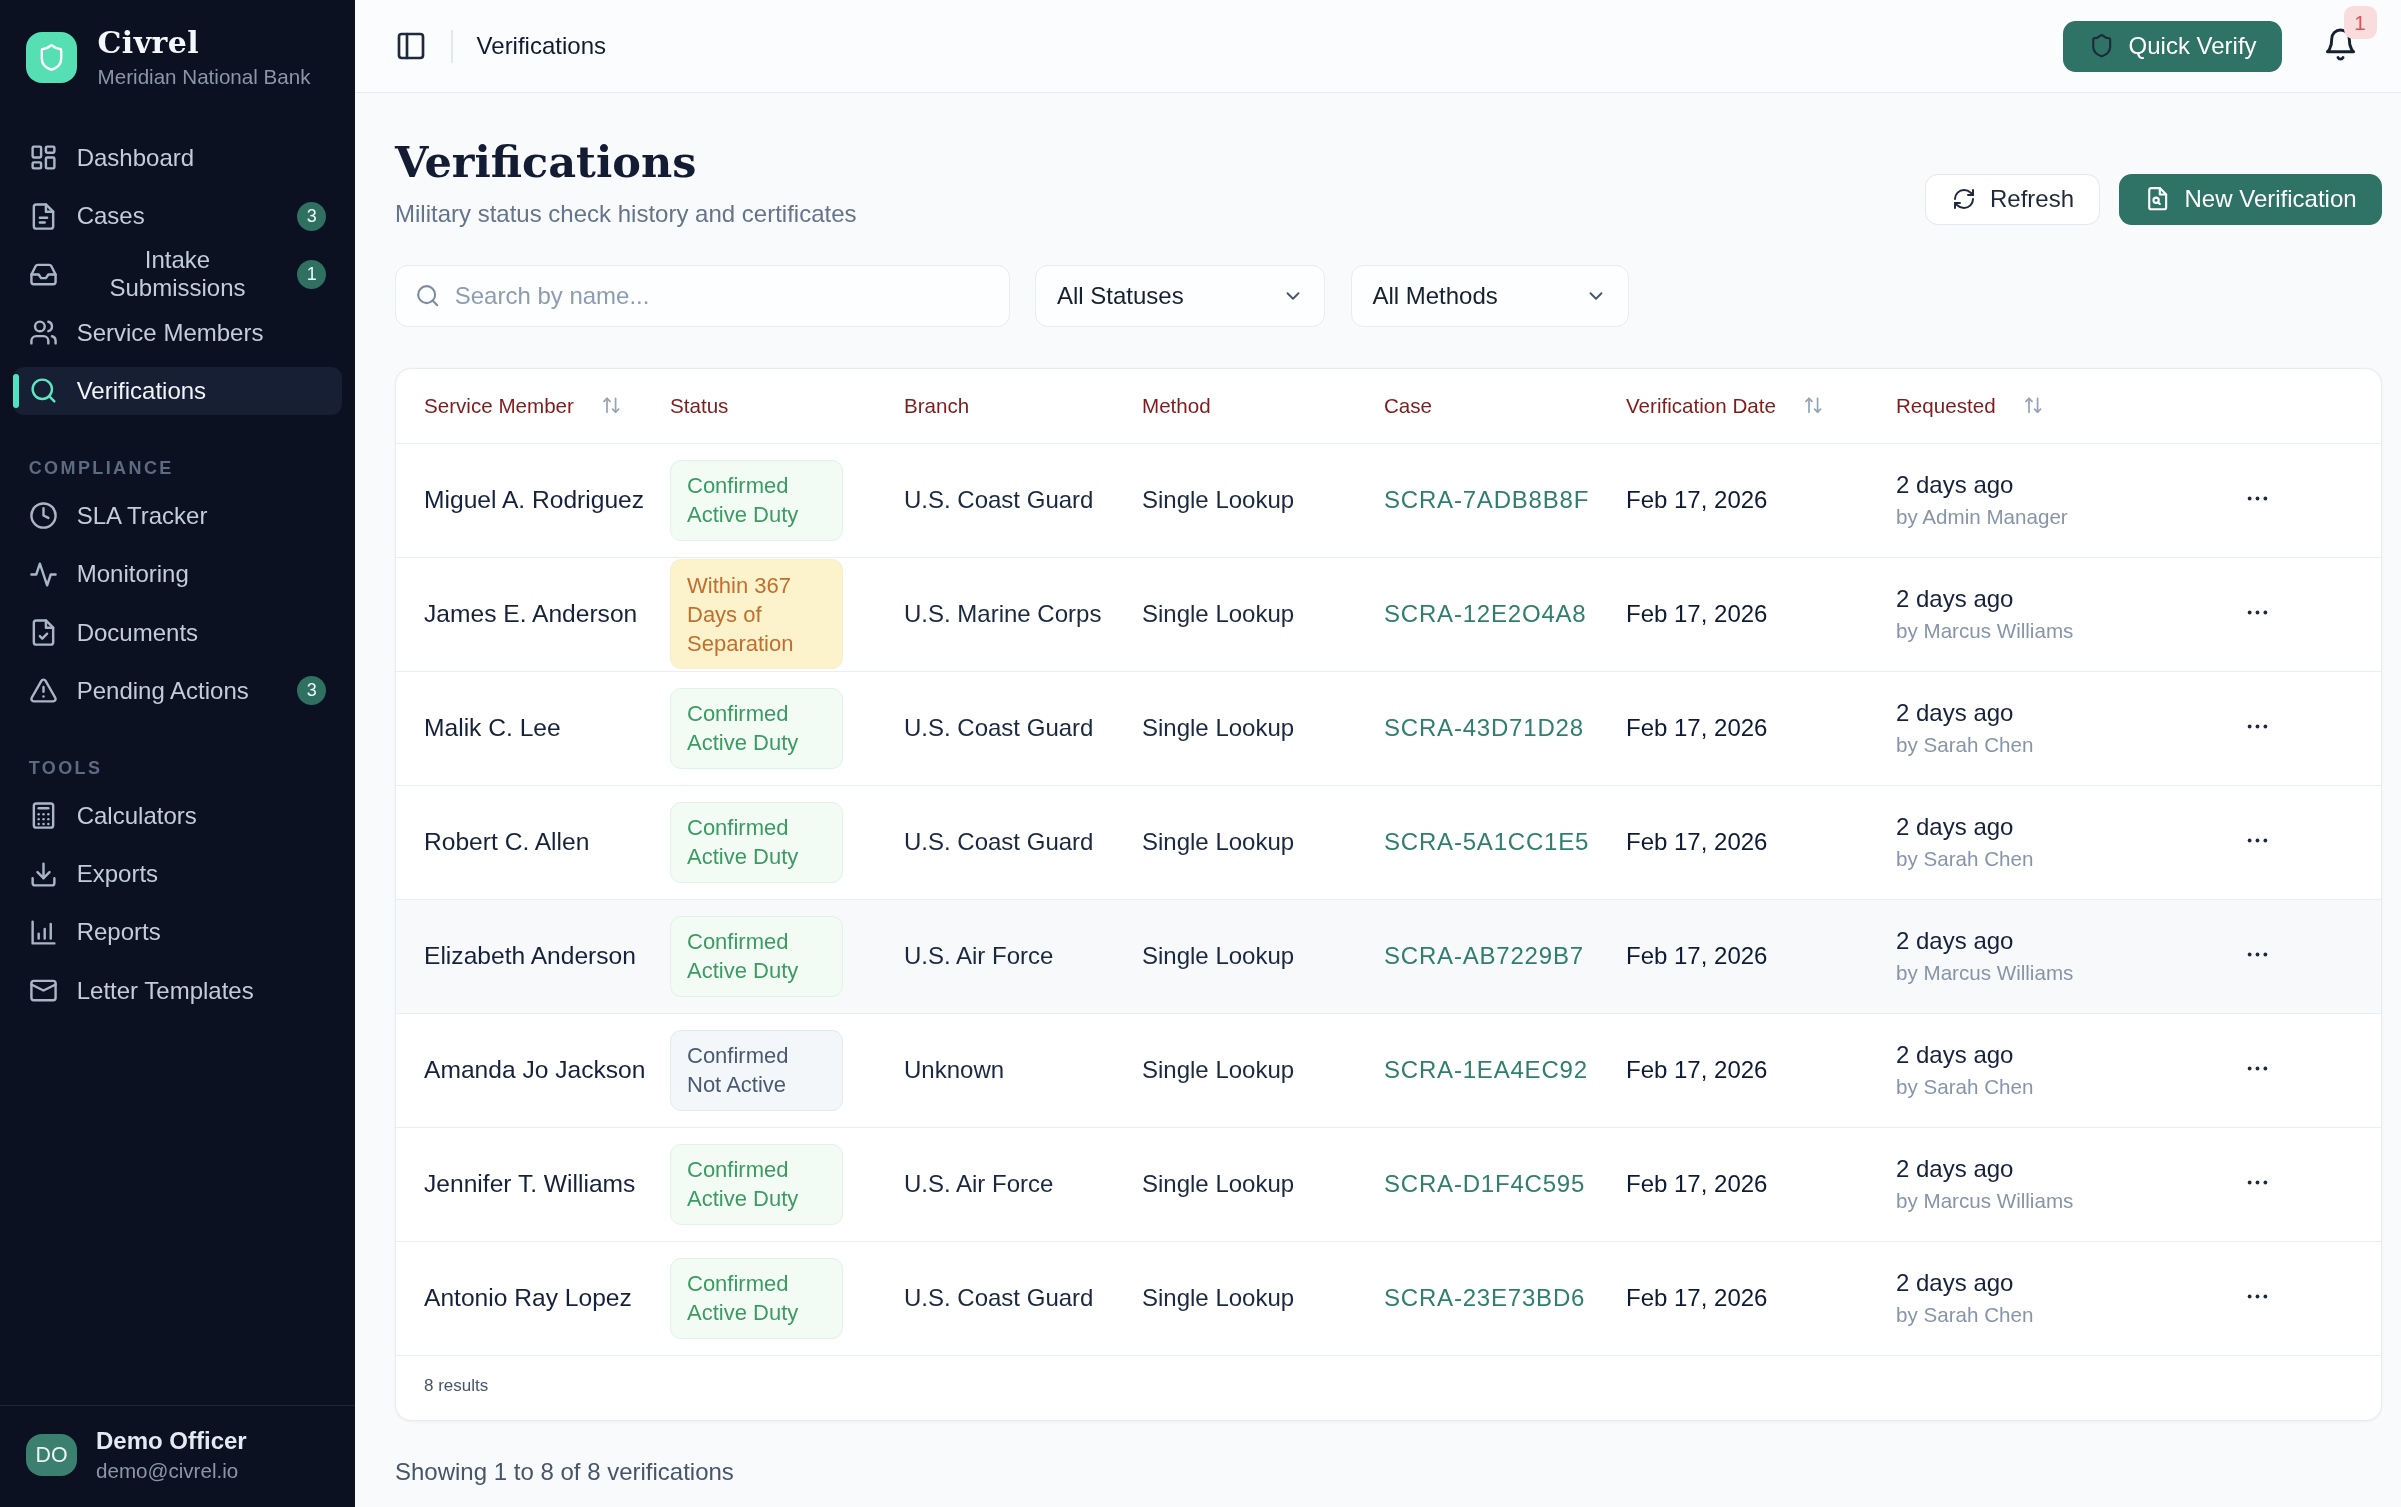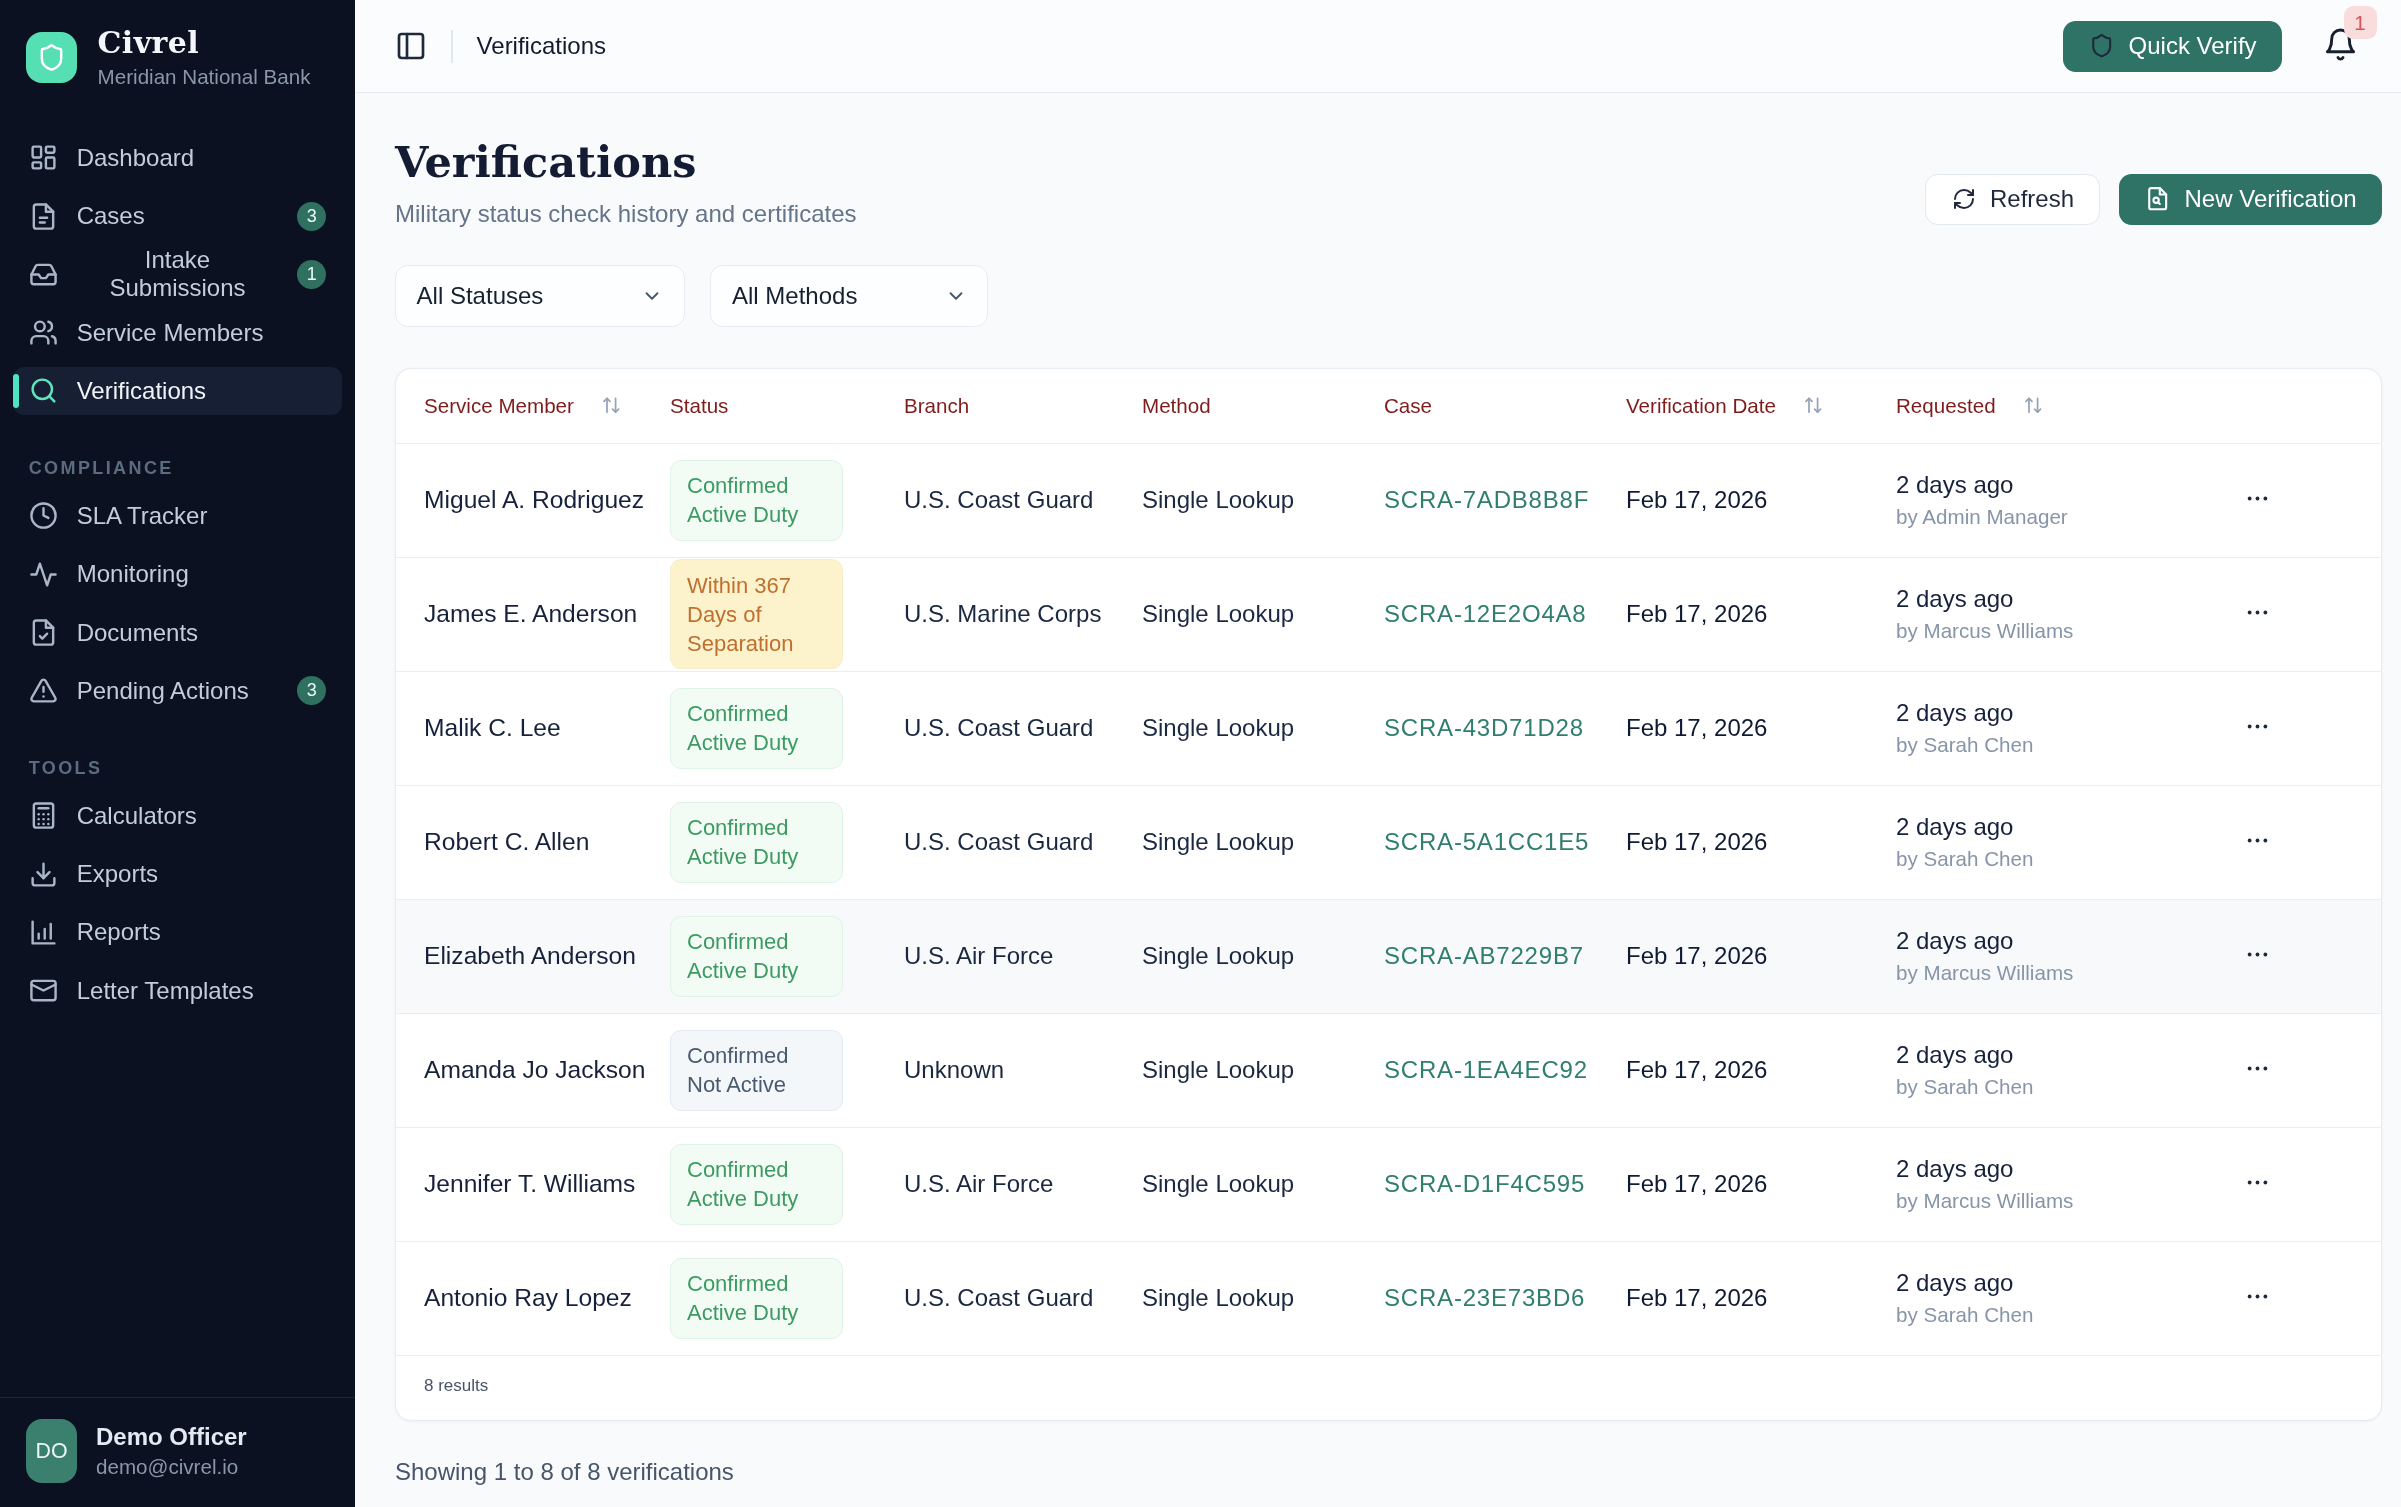--- a/index.html
+++ b/index.html
@@ -45,21 +45,21 @@
   }
   .nav-section-title {
     padding:33px 16px 12.7px; font-size:18px; letter-spacing:2.4px;
     color:#5d6b80; font-weight:700;
   }
   .sidebar-user {
     margin-top:auto; border-top:1.6px solid #1c2638;
     display:flex; align-items:center; gap:19px; padding:20.6px 26px 24px;
   }
   .avatar {
-    width:51px; height:64px; border-radius:16px; background:#3b7f6f;
+    width:51px; height:42px; border-radius:16px; background:#3b7f6f;
     color:#eaf7f3; font-size:21.4px; display:flex; align-items:center; justify-content:center;
   }
   .user-name { font-size:24px; font-weight:700; color:#e4eaf2; }
   .user-email { font-size:20.6px; color:#8b97a9; margin-top:4px; }
 
   
   .main { flex:1; display:flex; flex-direction:column; min-width:0; }
   .topbar {
     height:93px; background:#fbfcfe; border-bottom:1.6px solid #e6ebf1;
     display:flex; align-items:center; padding:0 32px 0 40px; flex:0 0 auto;
@@ -377,20 +377,29 @@
                 <circle cx="10.5" cy="13.5" r="2.5"></circle>
                 <path d="m14 17-1.7-1.7"></path>
               </svg>
             </span>
           <span>New Verification</span>
         </button>
       </div>
     </div>
 
     <div class="filters">
+      <div class="search-box">
+        <span class="ic">
+            <svg width="25.4" height="25.4" fill="none" stroke="currentColor" stroke-width="2" stroke-linecap="round" stroke-linejoin="round" viewBox="0 0 24 24">
+              <circle cx="11" cy="11" r="8"></circle>
+              <line x1="21" y1="21" x2="16.65" y2="16.65"></line>
+            </svg>
+          </span>
+        <input type="text" placeholder="Search by name..." style="">
+      </div>
       <div class="select select-statuses">
         <span>All Statuses</span>
         <span class="ic">
             <svg width="22" height="22" fill="none" stroke="currentColor" stroke-width="2" stroke-linecap="round" stroke-linejoin="round" viewBox="0 0 24 24">
               <polyline points="6 9 12 15 18 9"></polyline>
             </svg>
           </span>
       </div>
       <div class="select select-methods">
         <span>All Methods</span>

